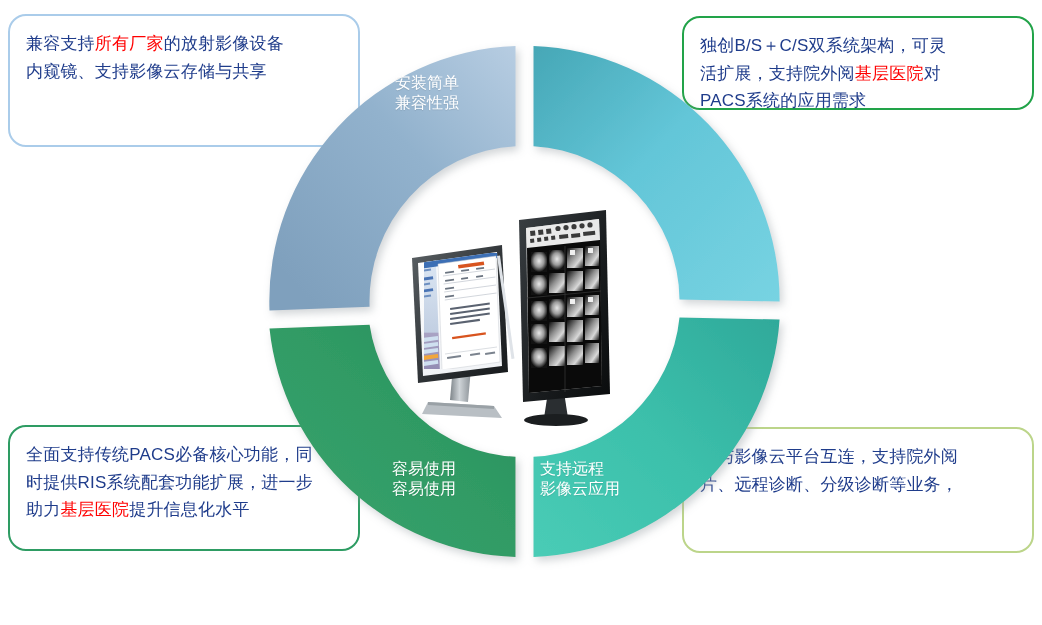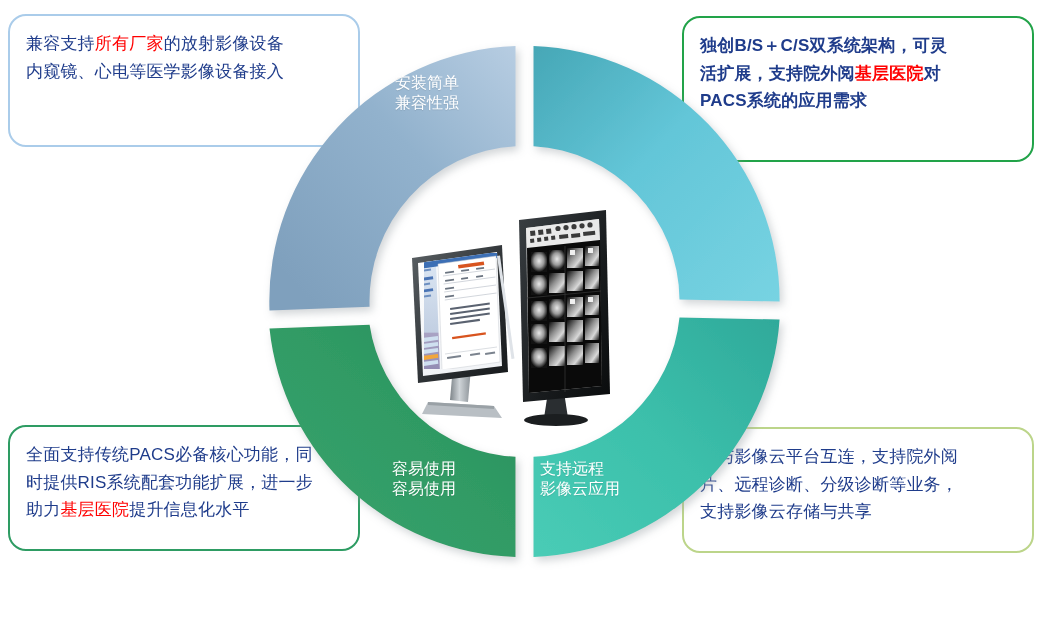--- a/index.html
+++ b/index.html
@@ -23,21 +23,21 @@
     line-height:1.62;
     font-size:17px;
     color:#1f3c8b;
     letter-spacing:.2px;
     z-index:3;
   }
   .callout p{margin:0;white-space:nowrap;}
   .callout .hl{color:#ff0000;}
 
   #box-tl{left:8px;  top:14px;  width:352px; height:133px; border-color:#aaccea;}
-  #box-tr{left:682px;top:16px;  width:352px; height:146px; border-color:#22a349;font-weight:bold;}
+  #box-tr{left:682px;top:16px;  width:352px; height:94px; border-color:#22a349;}
   #box-bl{left:8px;  top:425px; width:352px; height:126px; border-color:#2e9c63;}
   #box-br{left:682px;top:427px; width:352px; height:126px; border-color:#bcd58a;}
 
   #box-tl p, #box-bl p{padding-right:0;}
   #box-br p{padding-left:0;}
 
   
   #ring{
     position:absolute;
     left:259px; top:36px;
@@ -74,21 +74,21 @@
 </style>
 </head>
 <body>
 
 <div id="stage">
 
   <div class="callout" id="box-tl">
     <p>
       <span>兼容支持</span><span class="hl">所有厂家</span><span>的放射影像设备</span>
     </p>
-    <p>内窥镜、心电等医学影像设备接入</p>
+    <p>内窥镜、支持影像云存储与共享</p>
   </div>
 
   <div class="callout" id="box-tr">
     <p>独创B/S＋C/S双系统架构，可灵</p>
     <p>
       <span>活扩展，支持院外阅</span><span class="hl">基层医院</span><span>对</span>
     </p>
     <p>PACS系统的应用需求</p>
   </div>
 
@@ -96,21 +96,20 @@
     <p>全面支持传统PACS必备核心功能，同</p>
     <p>时提供RIS系统配套功能扩展，进一步</p>
     <p>
       <span>助力</span><span class="hl">基层医院</span><span>提升信息化水平</span>
     </p>
   </div>
 
   <div class="callout" id="box-br">
     <p>可与影像云平台互连，支持院外阅</p>
     <p>片、远程诊断、分级诊断等业务，</p>
-    <p>支持影像云存储与共享</p>
   </div>
 
   <div id="center">
     <svg viewBox="0 0 260 240" width="260" height="240" xmlns="http://www.w3.org/2000/svg">
       <defs>
         <linearGradient id="gStand" x1="0" y1="0" x2="1" y2="0">
           <stop offset="0%" stop-color="#7d8489"></stop>
           <stop offset="45%" stop-color="#cfd4d8"></stop>
           <stop offset="100%" stop-color="#8b9297"></stop>
         </linearGradient>

